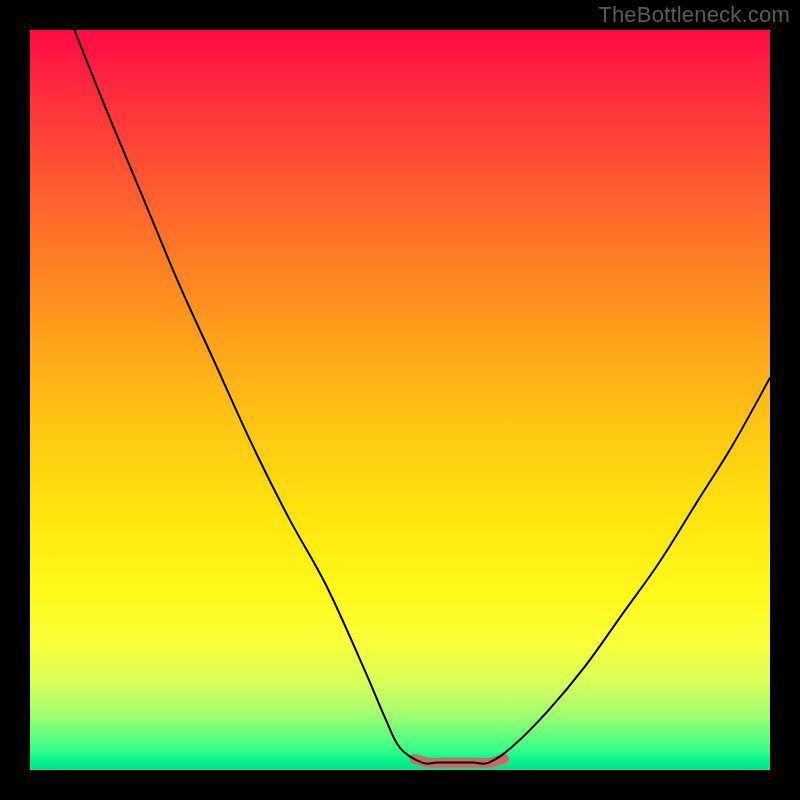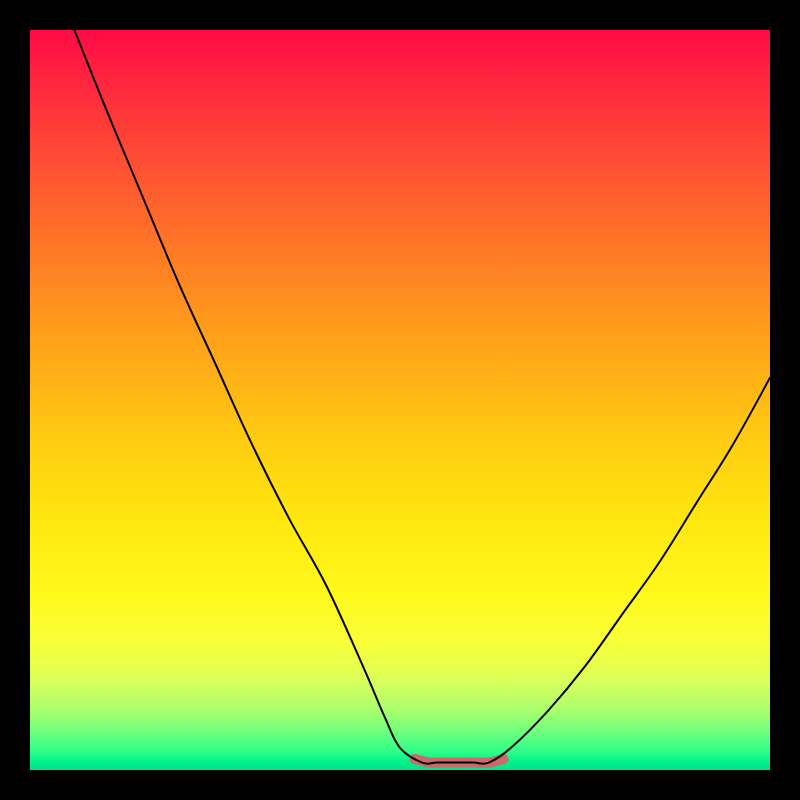--- a/index.html
+++ b/index.html
@@ -75,20 +75,21 @@
     stroke: #cb6a68;
     stroke-width: 10;
     stroke-linecap: round;
   }
 </style>
 </head>
 <body>
 
 <div class="frame">
 
+  <div class="watermark">TheBottleneck.com</div>
 
   <div class="plot-area">
     <div class="gradient-bg"></div>
 
     <svg class="curves" viewBox="0 0 740 740" preserveAspectRatio="none">
       <path id="opt-path" class="curve-opt" d="M 384.8,728.9 C 387.464,729.566 394.272,731.934 399.6,732.6 C 404.92800000000005,733.2660000000001 409.07200000000006,732.6 414.40000000000003,732.6 C 419.728,732.6 423.872,732.6 429.2,732.6 C 434.52799999999996,732.6 438.67199999999997,732.6 444,732.6 C 449.32800000000003,732.6 453.472,733.2660000000001 458.8,732.6 C 464.12800000000004,731.934 470.93600000000004,729.566 473.6,728.9"></path>
       <path id="main-path" class="curve-main" d="M 44.4,0 C 49.728,13.32 62.012,44.69600000000001 74,74 C 85.988,103.30399999999999 97.68,130.83199999999997 111,162.79999999999995 C 124.32,194.76799999999994 134.68,220.96399999999997 148,251.59999999999997 C 161.32,282.236 171.68,303.6959999999999 185,332.99999999999994 C 198.32,362.304 208.68,386.428 222,414.4 C 235.32,442.37199999999996 245.68,463.092 259,488.4 C 272.32,513.708 282.68,528.36 296,555 C 309.32,581.64 322.344,612.424 333,636.4 C 343.656,660.376 348.53999999999996,673.548 355.2,688.2 C 361.86,702.8520000000001 363.34,709.808 370,717.8 C 376.66,725.7919999999999 385.54,729.936 392.20000000000005,732.6 C 398.86000000000007,735.264 400.3400000000001,732.6 407.00000000000006,732.6 C 413.66,732.6 422.54,732.6 429.2,732.6 C 435.85999999999996,732.6 438.67199999999997,732.6 444,732.6 C 449.32800000000003,732.6 452.14,735.264 458.8,732.6 C 465.46000000000004,729.936 470.344,727.124 481,717.8 C 491.656,708.4759999999999 504.68,695.452 518,680.8 C 531.32,666.1479999999999 541.68,653.716 555,636.4 C 568.32,619.084 578.68,603.248 592,584.6 C 605.32,565.952 615.68,552.78 629,532.8 C 642.32,512.8199999999999 652.68,494.91200000000003 666,473.6 C 679.32,452.288 689.68,437.044 703,414.4 C 716.32,391.756 733.34,359.78799999999995 740,347.79999999999995"></path>
     </svg>
   </div>
 

